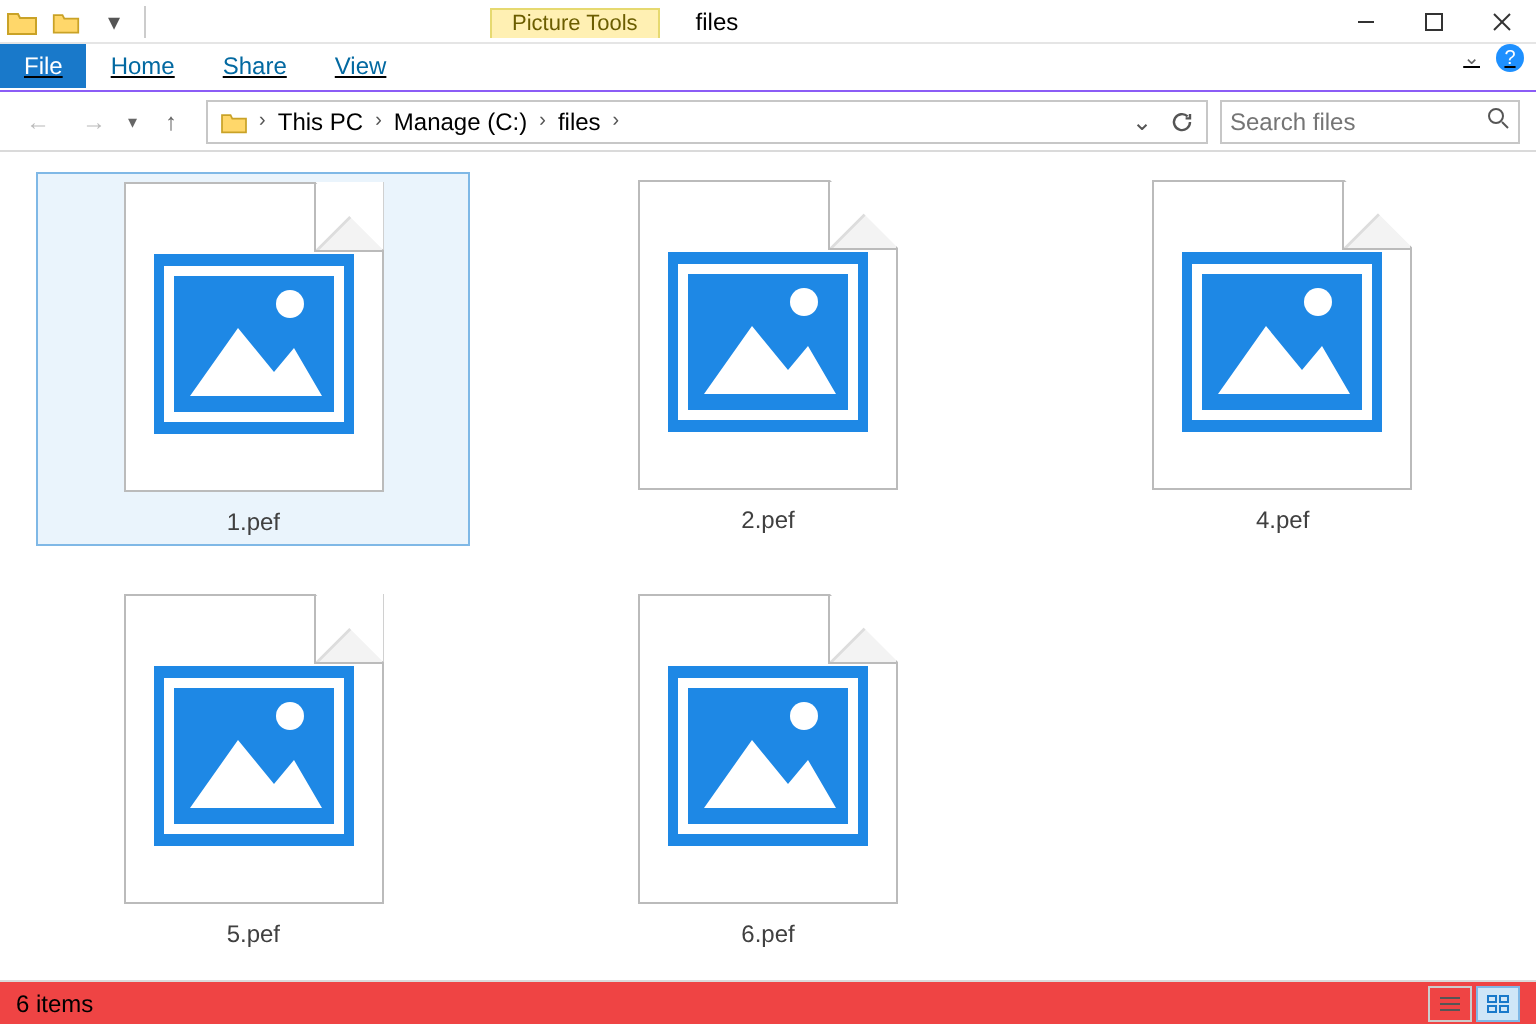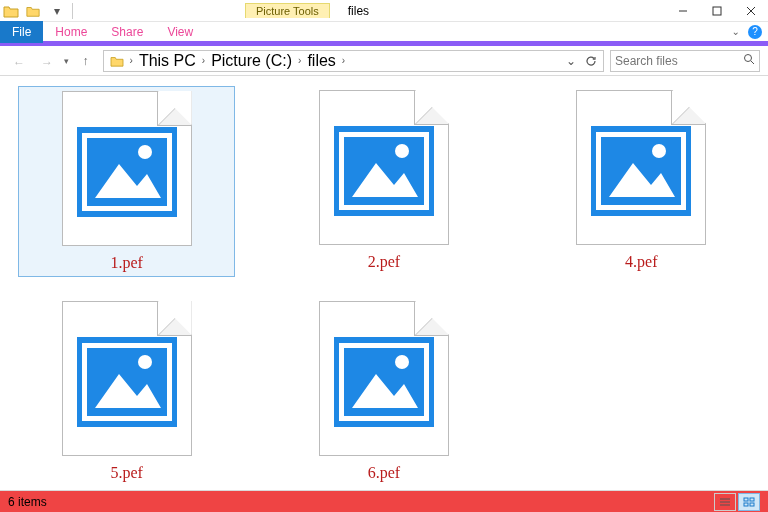--- a/index.html
+++ b/index.html
@@ -11,52 +11,52 @@
   .qat .folder-mini { width: 18px; height: 18px; display:flex; align-items:center; justify-content:center; }
   .qat .qbtn { width: 22px; height: 20px; display:flex; align-items:center; justify-content:center; color:#555; }
   .qat .sep { width:1px; height:16px; background:#ccc; margin:0 2px; }
   .context-tab-wrap { margin-left: 128px; padding-left: 40px; }
   .context-tab { background: #fff0b3; color: #6b5d00; font-size: 11px; padding: 1px 10px; border: 1px solid #e6d970; border-bottom: none; }
   .title-text { margin-left: 18px; font-size: 12px; color: #000; }
   .win-controls { margin-left: auto; display: flex; }
   .win-controls div { width: 34px; height: 22px; display:flex; align-items:center; justify-content:center; color:#333; }
 
   
-  .ribbon { height: 24px; display:flex; align-items:center; border-bottom: 5px solid #8b5cf6; padding-right:6px; }
-  .ribbon .tab { padding: 4px 12px; font-size: 12px; color:#ec4899; display:flex; align-items:center; }
+  .ribbon { height: 24px; display:flex; align-items:flex-start; border-bottom: 1px solid #8b5cf6; padding-right:6px;text-decoration:underline; }
+  .ribbon .tab { padding: 4px 12px; font-size: 12px; color:#0369a1; display:flex; align-items:center; }
   .ribbon .tab.file { background:#1979ca; color:#fff; }
   .ribbon .tab.manage { border:1px solid #e6d970; border-top:none; margin-left: 0; }
   .ribbon-right { margin-left:auto; display:flex; align-items:center; gap:8px; }
   .help-badge { width:14px; height:14px; border-radius:50%; background:#1e90ff; color:#fff; font-size:10px; display:flex; align-items:center; justify-content:center; }
 
   
   .navbar { height: 30px; display:flex; align-items:center; gap:6px; padding: 2px 8px; border-bottom: 1px solid #dadada; }
   .nav-btn { width:22px; height:22px; display:flex; align-items:center; justify-content:center; color:#666; }
   .nav-btn.disabled { color:#bbb; }
   .nav-caret { color:#666; font-size:9px; }
   .address { flex:1; height:22px; border:1px solid #c7c7c7; display:flex; align-items:center; padding:0 2px; gap:0; }
   .address .folder-mini { width:18px; height:18px; display:flex; align-items:center; justify-content:center; margin:0 2px;}
-  .crumb { padding: 0 4px; font-size:16px; }
+  .crumb { padding: 0 4px; font-size:12px; }
   .crumb-sep { color:#555; font-size:10px; padding:0 2px; }
   .address-right { margin-left:auto; display:flex; align-items:center; }
   .address-right .abtn { width:20px; height:20px; display:flex; align-items:center; justify-content:center; color:#555; }
   .search { width:150px; height:22px; border:1px solid #c7c7c7; display:flex; align-items:center; padding:0 4px; color:#777; }
   .search input { border:none; outline:none; width:100%; font-size:12px; color:#0f172a; background:transparent;}
   .search .sicon { color:#555; }
 
   
   .content { height: calc(512px - 22px - 24px - 30px - 22px); overflow:auto; padding: 10px 10px; }
   .grid { display:grid; grid-template-columns: repeat(3, 1fr); column-gap: 40px; row-gap: 20px; padding: 0 8px; }
   .item { display:flex; flex-direction:column; align-items:center; padding:4px; }
   .item.selected { border:1px solid #7fb8e6; background:#eaf4fc; }
   .thumb { width:130px; height:155px; position:relative; background:#fff; border:1px solid #bbb; }
   .thumb .fold { position:absolute; top:0; right:0; width:34px; height:34px; background:linear-gradient(135deg, transparent 0 49%, #ddd 50% 52%, #f3f3f3 53% 100%); border-left:1px solid #bbb; border-bottom:1px solid #bbb; }
   .thumb .fold::before { content:""; position:absolute; top:-1px; right:-1px; width:34px; height:34px; background:#fff; clip-path: polygon(100% 0, 0 0, 100% 100%); }
   .thumb svg { position:absolute; left:14px; top:32px; }
-  .filename { margin-top:8px; font-size:16px; color:#b91c1c;font-family:Liberation Serif, serif; }
+  .filename { margin-top:8px; font-size:12px; color:#404040; }
 
   
   .status { position:absolute; bottom:0; left:0; right:0; height:22px; border-top:1px solid #dadada; display:flex; align-items:center; padding:0 8px; background:#ef4444; }
   .status-right { margin-left:auto; display:flex; gap:2px; }
   .view-btn { width:22px; height:18px; border:1px solid #ccc; display:flex; align-items:center; justify-content:center; color:#555; }
   .view-btn.active { background:#cfe6f7; border-color:#7fb8e6; }
 </style>
 </head>
 <body>
 
@@ -117,21 +117,21 @@
   <div class="nav-btn">↑</div>
   <div class="address">
     <div class="folder-mini">
       <svg width="14" height="12" viewBox="0 0 16 14">
           <path fill="#ffd76a" stroke="#c9a227" d="M1 3h5l1 2h8v8H1z"></path>
         </svg>
     </div>
     <span class="crumb-sep">›</span>
     <span class="crumb">This PC</span>
     <span class="crumb-sep">›</span>
-    <span class="crumb">Picture (C:)</span>
+    <span class="crumb">Manage (C:)</span>
     <span class="crumb-sep">›</span>
     <span class="crumb">files</span>
     <span class="crumb-sep">›</span>
     <div class="address-right">
       <div class="abtn">⌄</div>
       <div class="abtn">
         <svg width="12" height="12" viewBox="0 0 12 12">
             <path fill="none" stroke="#555" stroke-width="1.2" d="M10 6a4 4 0 1 1-1.2-2.8M10 2v2.2H7.8"></path>
           </svg>
       </div>

